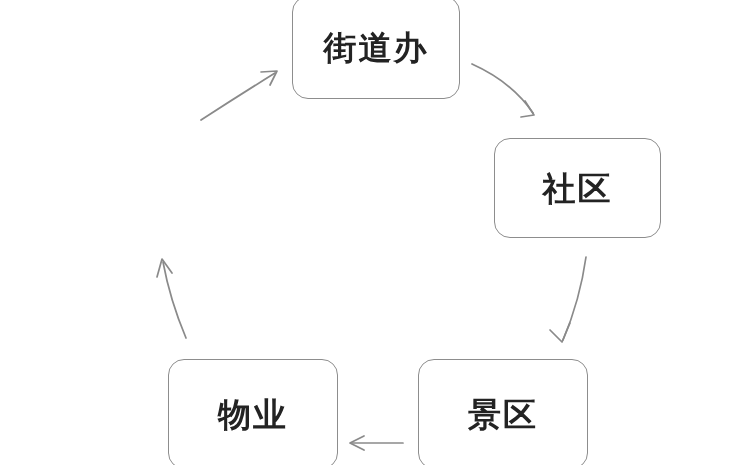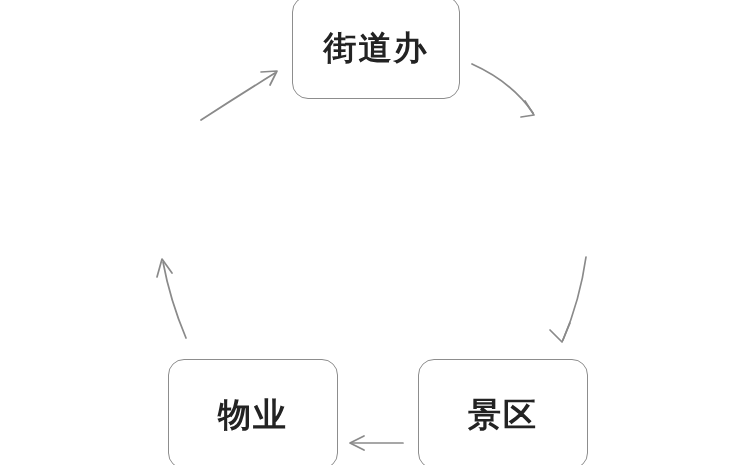--- a/index.html
+++ b/index.html
@@ -112,20 +112,23 @@
         <path d="M 261 72 L 277 71 L 270 85"></path>
       </g>
 
     </g>
   </svg>
 
   <div class="node-box" id="node-street-office">
     <span class="node-label">街道办</span>
   </div>
 
+  <div class="node-box" id="node-community">
+    <span class="node-label">社区</span>
+  </div>
 
   <div class="node-box" id="node-scenic-area">
     <span class="node-label">景区</span>
   </div>
 
   <div class="node-box" id="node-property">
     <span class="node-label">物业</span>
   </div>
 
 

